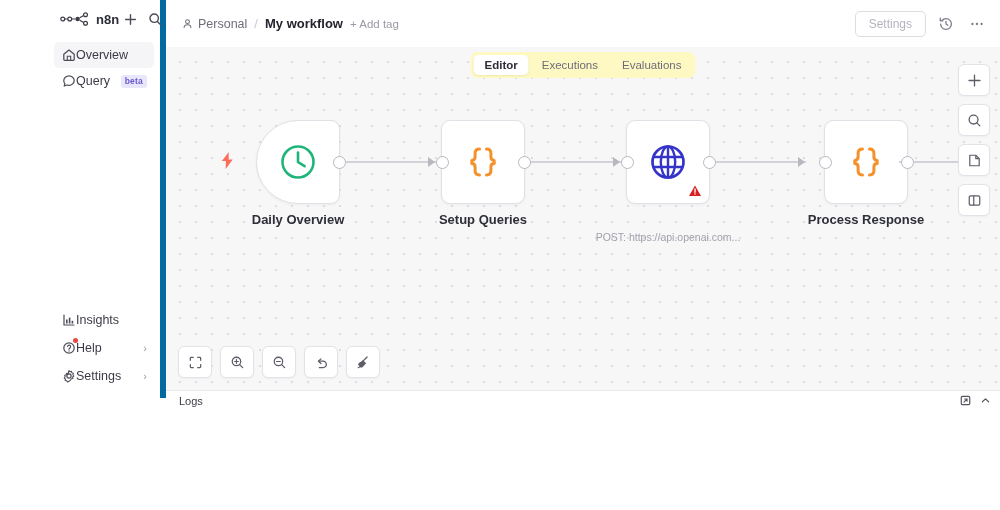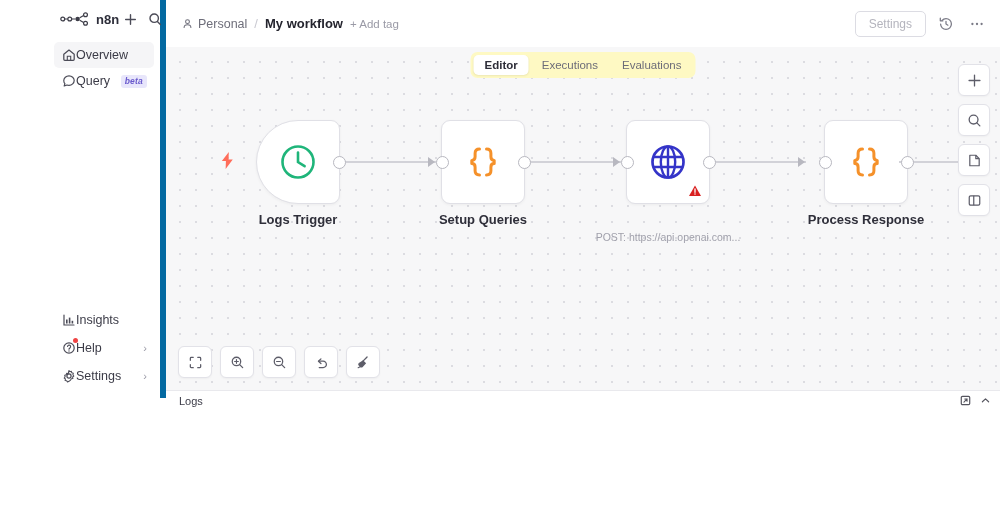--- a/index.html
+++ b/index.html
@@ -40,21 +40,21 @@
     display: flex; align-items: center; 
     height: 26px; padding: 0 7px; border-radius: 5px;
     color: #3b3b47; font-size: 12.5px; cursor: pointer;
     position: relative;
   }
   .sb-item.active { background: #f5f5f7; }
   .sb-ico { width: 15px; height: 15px; display: flex; align-items: center; justify-content: center; color: #4b4b57; flex: 0 0 15px; }
   .sb-label { flex: 1; white-space: nowrap; }
   .badge-beta {
     background: #e8e6fb; color: #6a5acd; font-size: 8.5px;
-    font-weight: 700; padding: 1.5px 4px; border-radius: 3px; letter-spacing: .2px; font-style: italic;
+    font-weight: 700; padding: 1.5px 4px; border-radius: 3px; letter-spacing: .2px;
   }
   .chev-right { color: #9a9aa6; font-size: 11px; line-height: 1; }
   .sb-spacer { flex: 1; }
   .sb-bottom { padding: 0 6px 8px 6px; }
   .sb-bottom .sb-item { height: 28px; }
   .dot-red {
     position: absolute; width: 5px; height: 5px; border-radius: 50%;
     background: #ef4444; left: 19px; top: 4px;
   }
 
@@ -339,21 +339,21 @@
         <svg class="bolt" style="left:-36px; top:32px;" viewBox="0 0 16 18">
           <path d="M9.4 0L2 9.6h4.3L6 18l7.6-10.1H9.1z" fill="#ff6d5a"></path>
         </svg>
         <div class="node-box trigger">
           <svg width="40" height="40" viewBox="0 0 40 40">
             <circle cx="20" cy="20" r="15.5" fill="none" stroke="#1fb57a" stroke-width="2.6"></circle>
             <path d="M20 10.5V20l6.6 4.2" fill="none" stroke="#1fb57a" stroke-width="2.6" stroke-linecap="round"></path>
           </svg>
           <span class="port out"></span>
         </div>
-        <div class="node-title">Logs Trigger</div>
+        <div class="node-title">Daily Overview</div>
       </div>
 
       <div class="node-wrap" style="left:275px; top:73px;">
         <div class="node-box">
           <svg width="40" height="40" viewBox="0 0 40 40">
             <path d="M16.5 7c-3.4 0-4.4 1.6-4.4 4.2v3.6c0 2.6-1.3 3.6-3.3 3.6v3.2c2 0 3.3 1 3.3 3.6v3.6c0 2.6 1 4.2 4.4 4.2" fill="none" stroke="#f5912a" stroke-width="3" stroke-linecap="round" stroke-linejoin="round"></path>
             <path d="M23.5 7c3.4 0 4.4 1.6 4.4 4.2v3.6c0 2.6 1.3 3.6 3.3 3.6v3.2c-2 0-3.3 1-3.3 3.6v3.6c0 2.6-1 4.2-4.4 4.2" fill="none" stroke="#f5912a" stroke-width="3" stroke-linecap="round" stroke-linejoin="round"></path>
           </svg>
           <span class="port in"></span>
           <span class="port out"></span>

